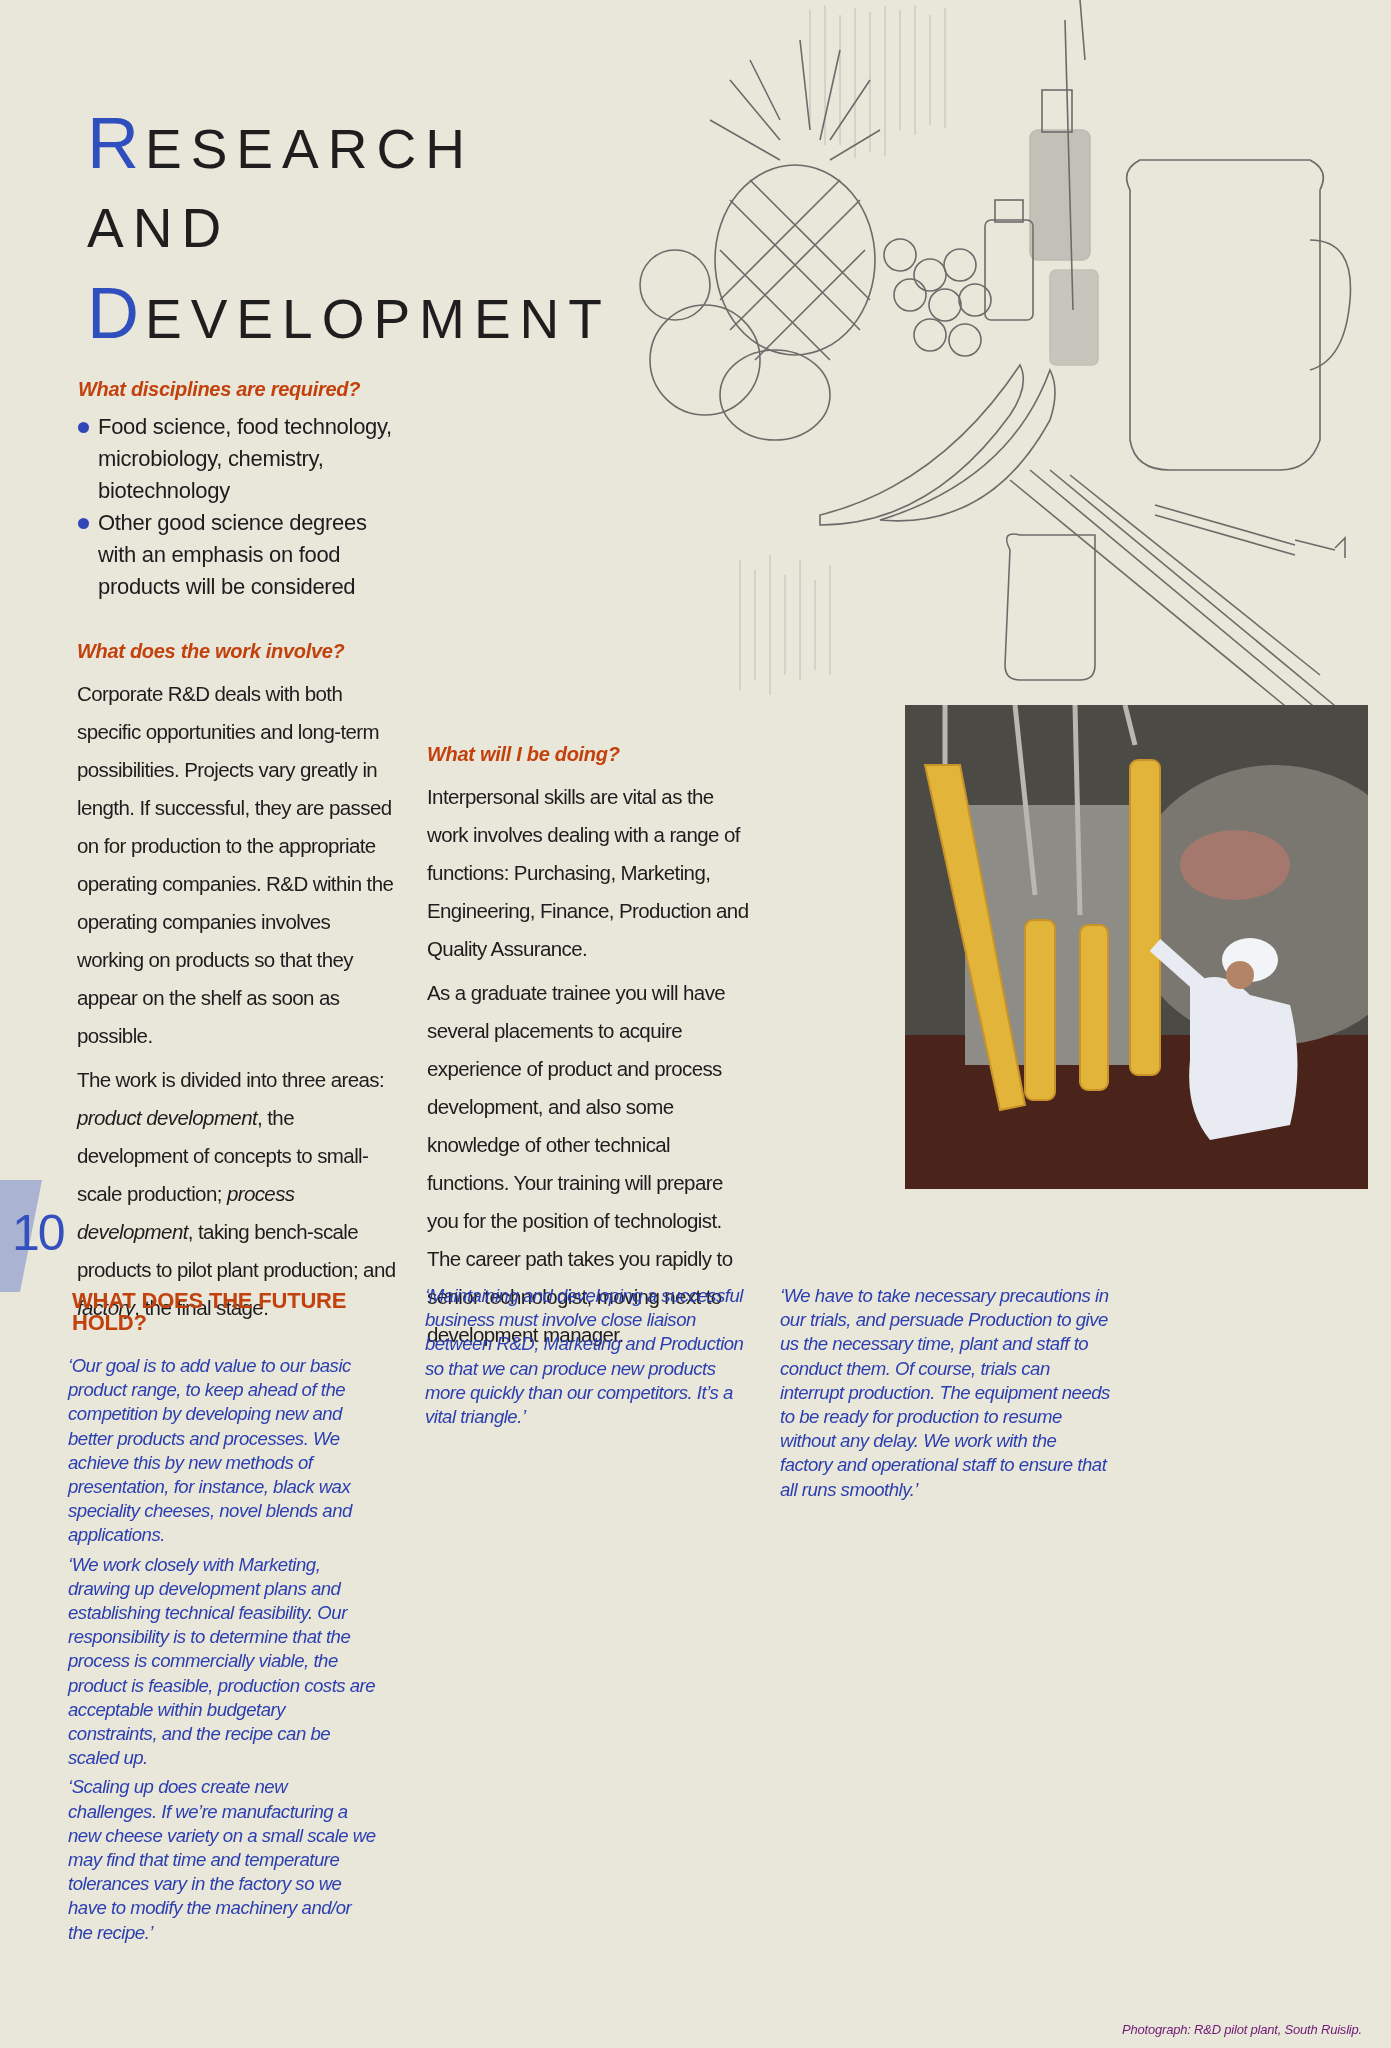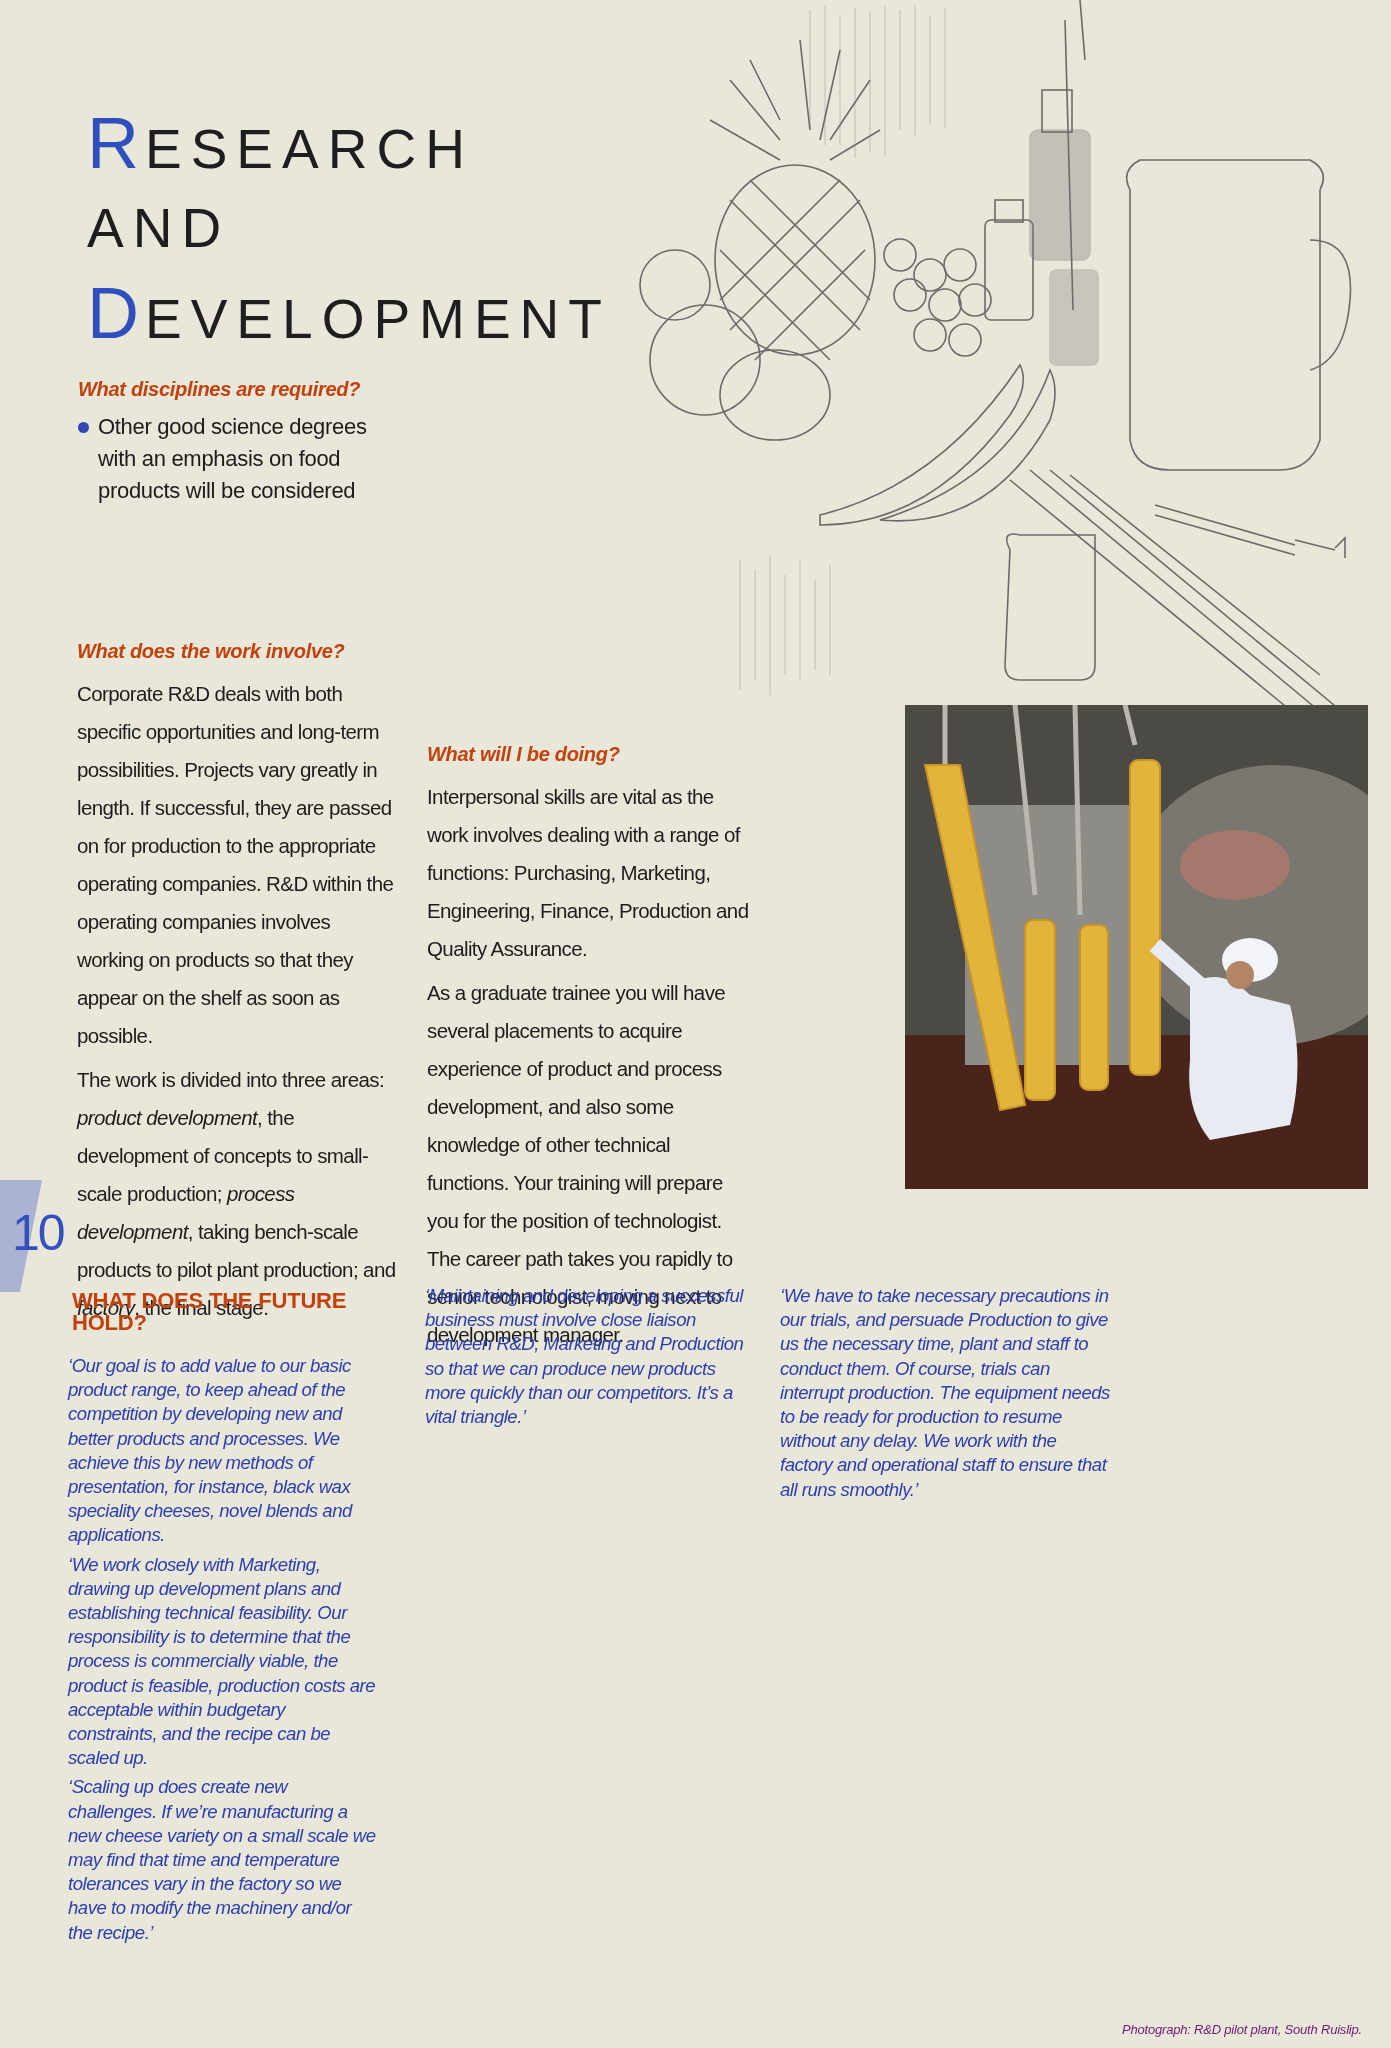--- a/index.html
+++ b/index.html
@@ -56,20 +56,21 @@
 
 <h1 class="abs title">
   <span class="line"><span class="cap">R</span><span class="rest">ESEARCH</span></span>
   <span class="line"><span class="rest">AND</span></span>
   <span class="line"><span class="cap">D</span><span class="rest">EVELOPMENT</span></span>
 </h1>
 
 <div class="abs" style="left:78px; top:378px; width:330px;">
   <h3 class="subhead">What disciplines are required?</h3>
   <ul class="bullets" style="margin-top:10px;">
+    <li><span class="dot"></span><span>Food science, food technology, microbiology, chemistry, biotechnology</span></li>
     <li><span class="dot"></span><span>Other good science degrees with an emphasis on food products will be considered</span></li>
   </ul>
 </div>
 
 <div class="abs" style="left:77px; top:640px; width:320px;">
   <h3 class="subhead">What does the work involve?</h3>
   <div class="body-text" style="margin-top:12px;">
     <p>Corporate R&amp;D deals with both specific opportunities and long-term possibilities. Projects vary greatly in length. If successful, they are passed on for production to the appropriate operating companies. R&amp;D within the operating companies involves working on products so that they appear on the shelf as soon as possible.</p>
     <p><span>The work is divided into three areas: </span><em>product development</em><span>, the development of concepts to small-scale production; </span><em>process development</em><span>, taking bench-scale products to pilot plant production; and </span><em>factory</em><span>, the final stage.</span></p>
   </div>

